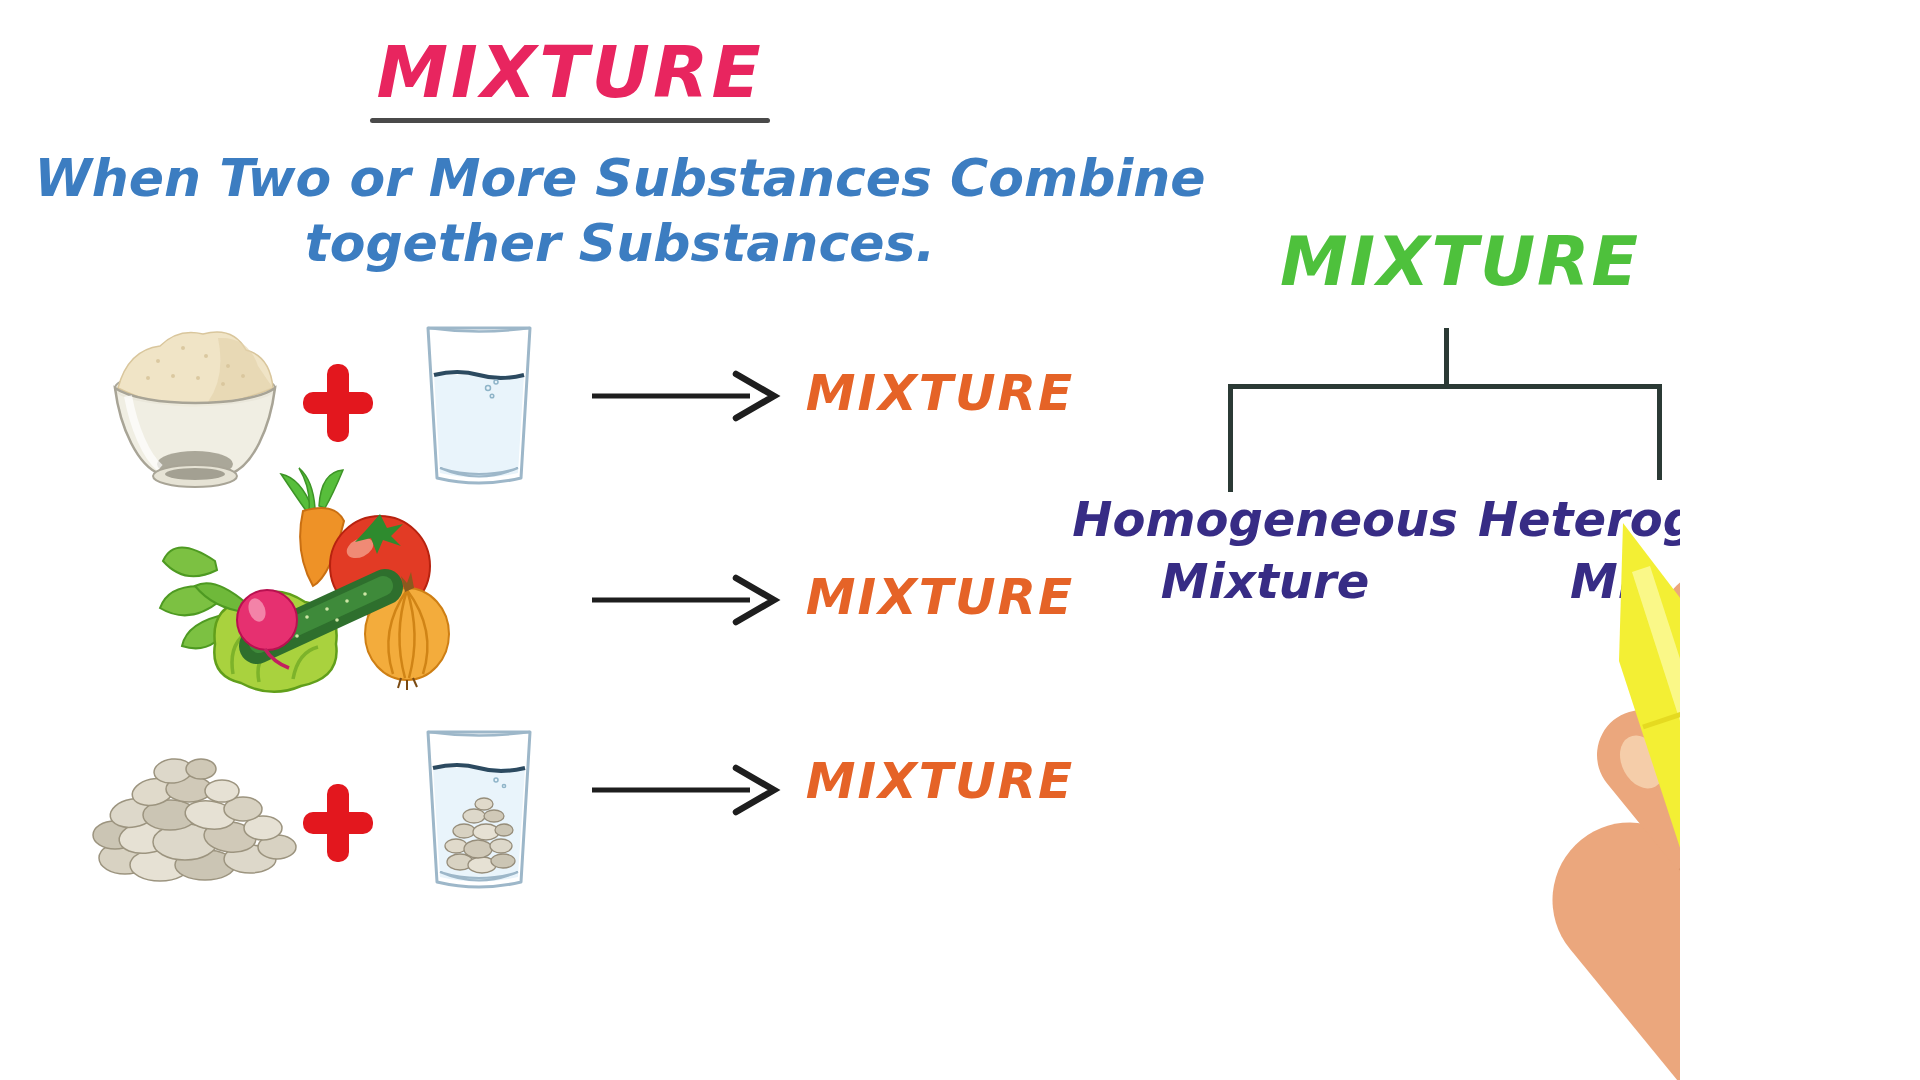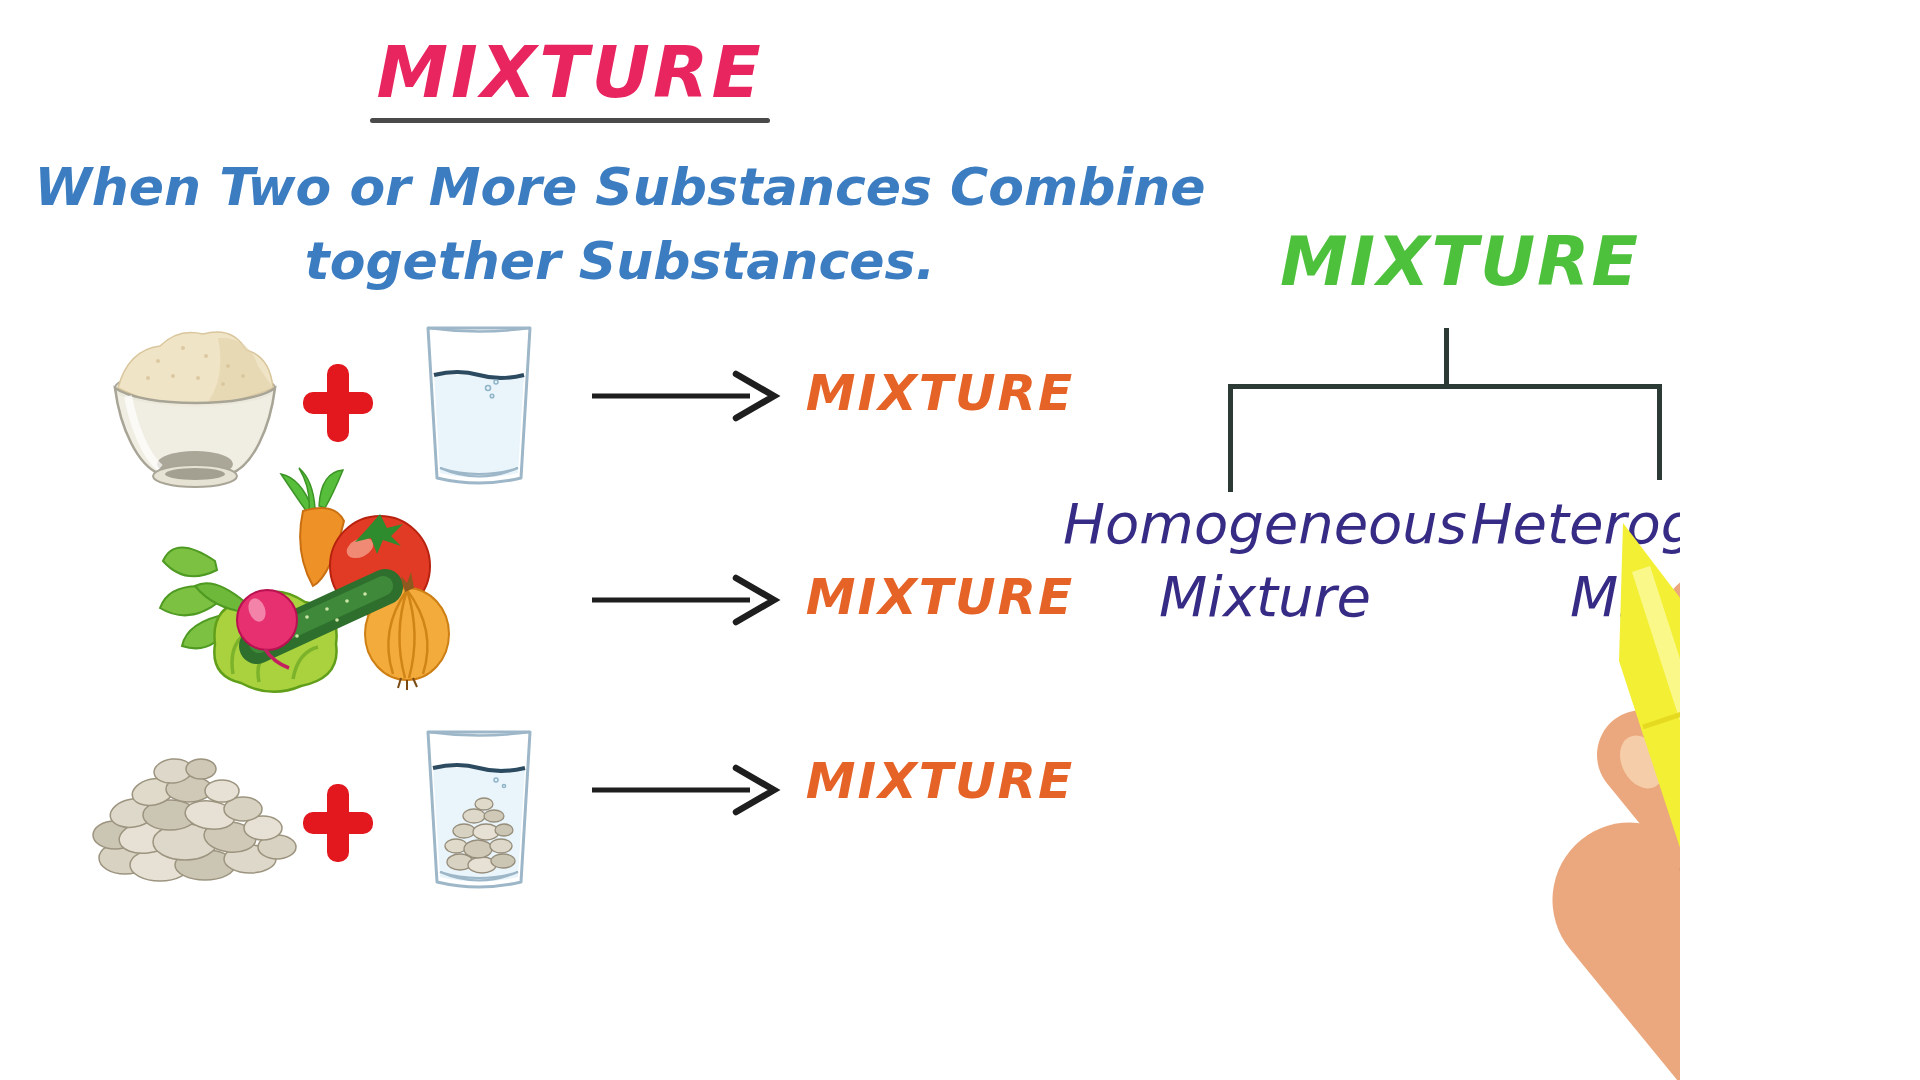--- a/index.html
+++ b/index.html
@@ -10,36 +10,36 @@
   .abs{position:absolute;}
   
   .title-block{left:0;top:30px;width:1140px;text-align:center;}
   .main-title{
     margin:0;font-size:72px;font-weight:700;font-style:italic;letter-spacing:3px;
     color:var(--title-pink,#E8255F);
   }
   .title-underline{width:400px;height:5px;background:#4a4a4a;border-radius:3px;margin:4px auto 0;}
   .definition-block{left:0;top:142px;width:1240px;text-align:center;}
   .definition-line{
-    margin:16px;font-size:52px;line-height:1.12;font-weight:700;font-style:italic;
+    margin:7px;font-size:52px;line-height:1.12;font-weight:700;font-style:italic;
     color:var(--definition-blue,#3C7DC1);
   }
   .result-label{
     font-size:50px;font-weight:700;font-style:italic;letter-spacing:2px;
     color:var(--result-orange,#E56327);white-space:nowrap;text-align:center;width:280px;
   }
   .plus-wrap{width:80px;height:90px;}
   .root-label{
     left:1230px;top:222px;width:460px;text-align:center;margin:0;
     font-size:68px;font-weight:700;font-style:italic;letter-spacing:2px;
     color:var(--root-green,#4EC13C);
   }
   .tree-line{background:var(--tree-line,#2B3A35);}
   .branch-label{
-    text-align:center;font-size:56px;font-weight:400;font-style:italic;line-height:1.3;
+    text-align:center;font-size:48px;font-weight:700;font-style:italic;line-height:1.3;
     color:var(--branch-indigo,#372C85);
   }
   .branch-left{left:1040px;top:488px;width:450px;}
   .branch-right{left:1455px;top:488px;width:460px;}
   .branch-line2-partial{display:block;width:230px;margin:0 auto;text-align:left;}
 </style>
 </head>
 <body>
 
 <div class="canvas">

